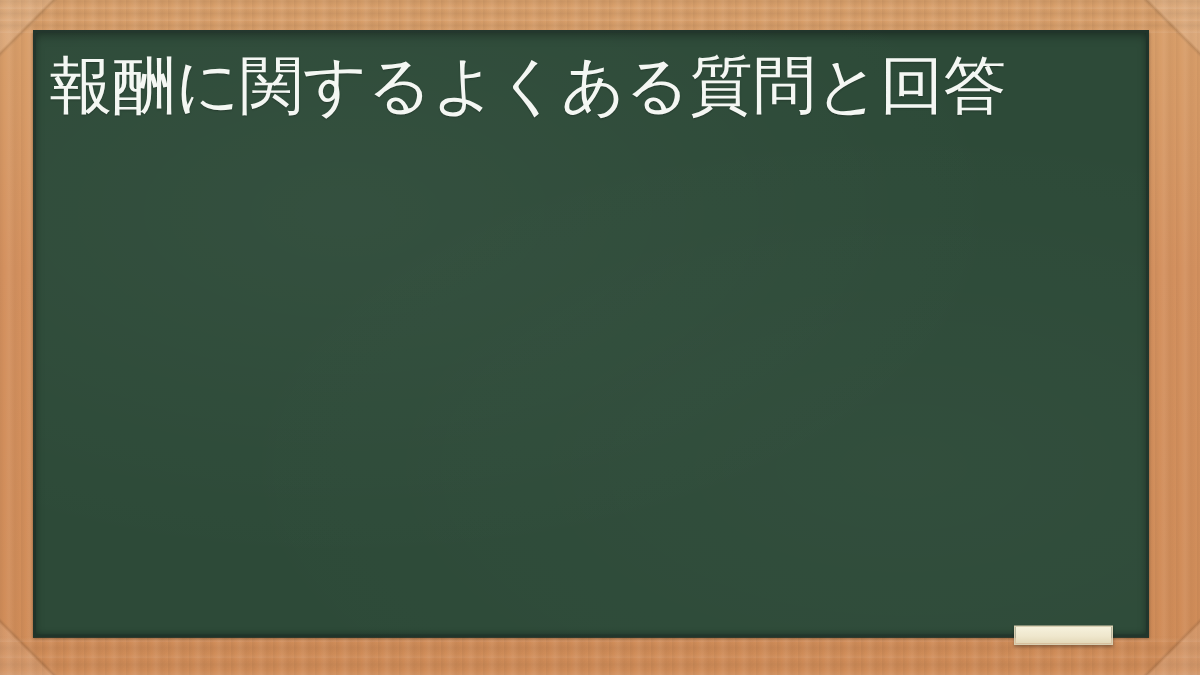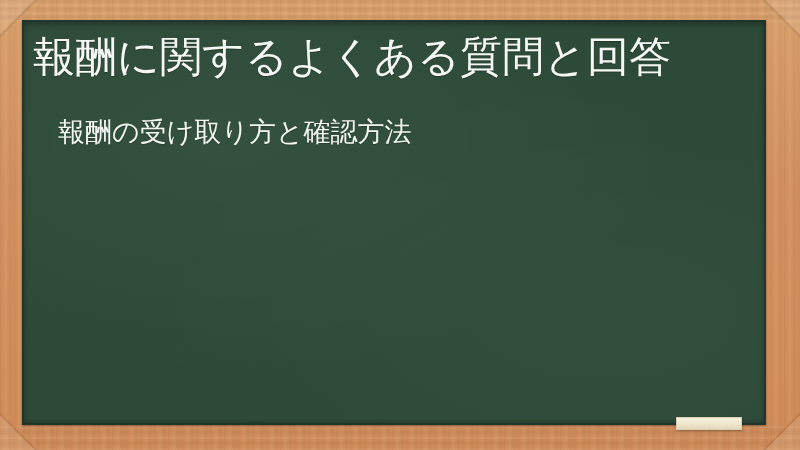--- a/index.html
+++ b/index.html
@@ -165,20 +165,19 @@
     <div class="miter br"></div>
   </div>
 
   <div class="board">
     <div class="board-surface"></div>
 
     <div class="board-text">
       <div class="title">報酬に関するよくある質問と回答</div>
 
       <div class="lines">
-        <div class="line">報酬の受け取り方と確認方法</div>
       </div>
     </div>
 
     <div class="eraser"></div>
   </div>
 
 </div>
 
 </body></html>

